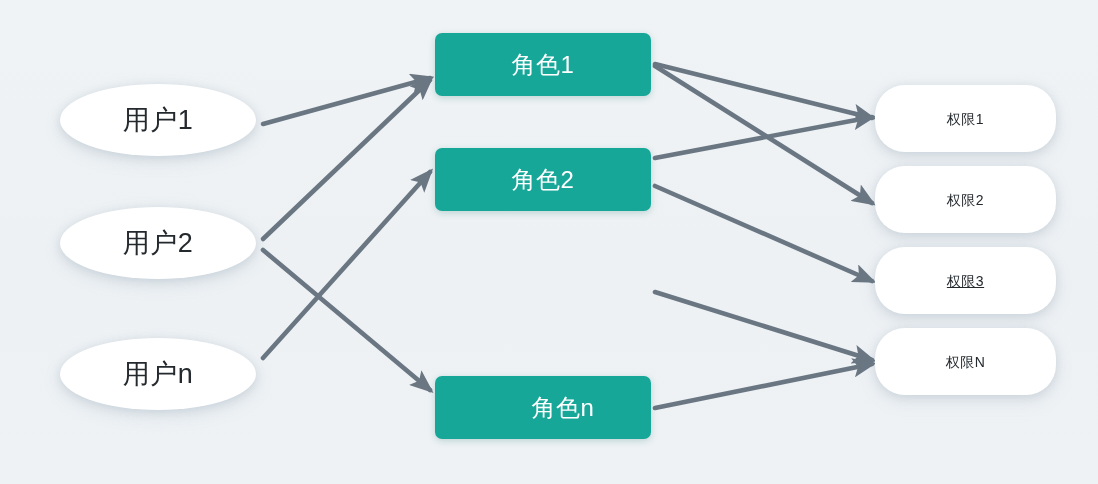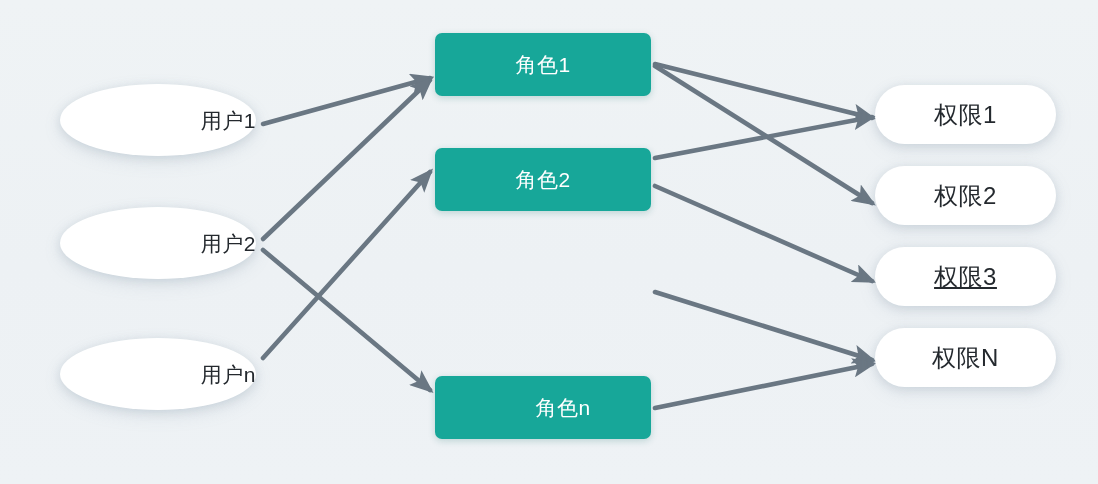--- a/index.html
+++ b/index.html
@@ -35,43 +35,42 @@
     box-sizing: border-box;
     text-align: center;
     white-space: nowrap;
   }
   .user-node {
     width: 196px;
     height: 72px;
     background: #ffffff;
     border-radius: 50% / 50%;
     color: #24292e;
-    font-size: 21px;
+    font-size: 27px;
     letter-spacing: 0.5px;
     box-shadow: 0 2px 10px rgba(120,140,160,0.22),
                 0 6px 18px rgba(120,140,160,0.14);
-    justify-content: flex-end;
   }
   .role-node {
     width: 216px;
     height: 63px;
     background: #17a799;
     border-radius: 7px;
     color: #ffffff;
-    font-size: 21px;
+    font-size: 24px;
     letter-spacing: 0.5px;
     box-shadow: 0 2px 7px rgba(20,110,100,0.22);
   }
   .perm-node {
     width: 181px;
-    height: 59px;
+    height: 67px;
     background: #ffffff;
     border-radius: 30px;
     color: #24292e;
-    font-size: 24px;
+    font-size: 14px;
     letter-spacing: 0.5px;
     box-shadow: 0 2px 10px rgba(120,140,160,0.22),
                 0 6px 18px rgba(120,140,160,0.13);
   }
   .node-label {
     display: block;
     line-height: 1;
   }
 </style>
 </head>

